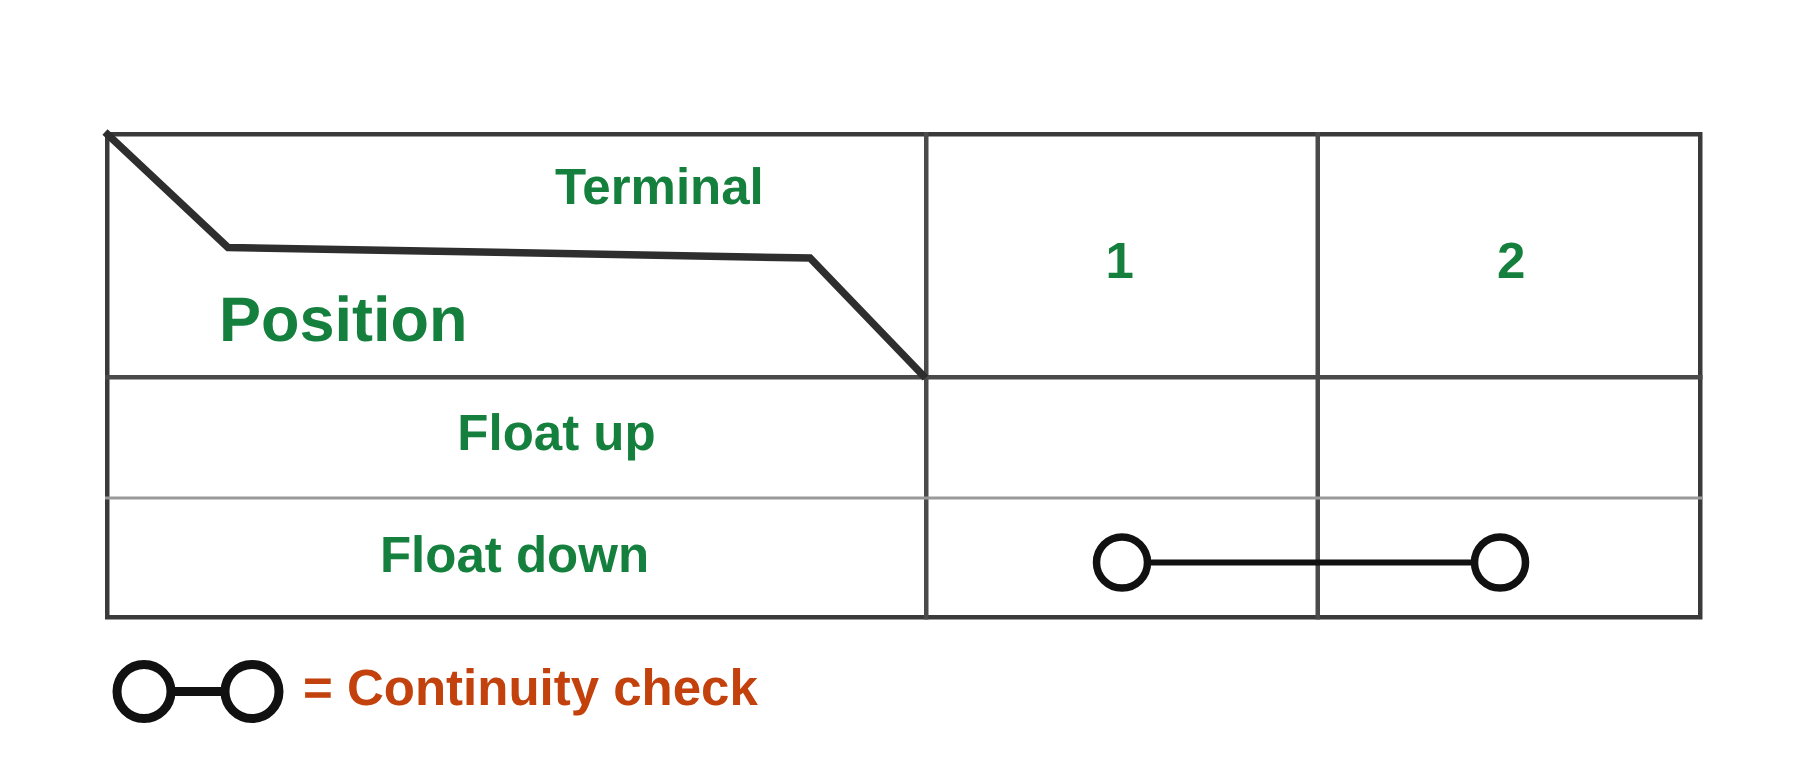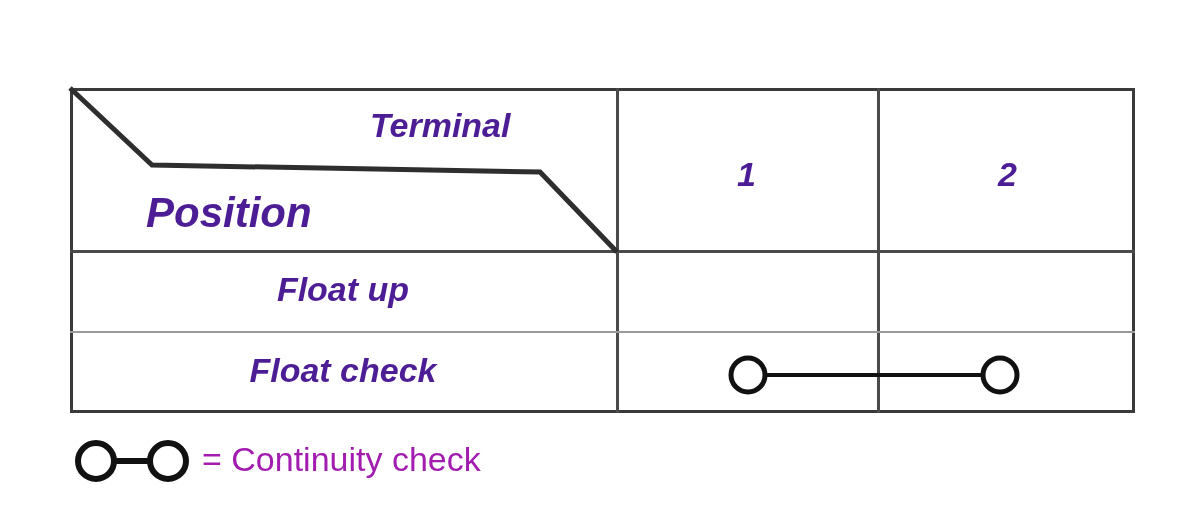--- a/index.html
+++ b/index.html
@@ -63,24 +63,23 @@
     top: 88px;
     width: 550px;
     height: 166px;
     overflow: visible;
   }
 
   
   .cell-text {
     position: absolute;
     font-weight: bold;
-    color: #4c1d95;
+    color: #15803d;
     white-space: nowrap;
     line-height: 1;
-    font-style: italic;
   }
   .hdr-terminal {
     left: 370px;
     top: 108px;
     font-size: 34px;
   }
   .hdr-position {
     left: 146px;
     top: 192px;
     font-size: 42px;
@@ -93,21 +92,21 @@
   }
   .hdr-num.n1 { left: 616px; }
   .hdr-num.n2 { left: 877px; }
 
   .row-label {
     left: 70px;
     width: 546px;
     text-align: center;
     font-size: 34px;
   }
-  .row-label.float-up   { top: 272px; }
+  .row-label.float-up   { top: 272px; padding-left: 28px; }
   .row-label.float-down { top: 353px; }
 
   
   .continuity-svg {
     position: absolute;
     left: 616px;
     top: 333px;
     width: 519px;
     height: 80px;
     overflow: visible;
@@ -122,22 +121,22 @@
     display: flex;
     align-items: center;
   }
   .legend-symbol {
     width: 124px;
     height: 52px;
     display: block;
   }
   .legend-text {
     font-size: 34px;
-    font-weight: normal;
-    color: #a21caf;
+    font-weight: bold;
+    color: #c2410c;
     white-space: nowrap;
     margin-left: 8px;
     line-height: 1;
   }
 </style>
 </head>
 <body>
 
 <div id="stage">
 
@@ -156,21 +155,21 @@
   <div class="cell-text hdr-terminal">Terminal</div>
 
   <div class="cell-text hdr-position">Position</div>
 
   <div class="cell-text hdr-num n1">1</div>
 
   <div class="cell-text hdr-num n2">2</div>
 
   <div class="cell-text row-label float-up">Float up</div>
 
-  <div class="cell-text row-label float-down">Float check</div>
+  <div class="cell-text row-label float-down">Float down</div>
 
   <svg class="continuity-svg" viewBox="0 0 519 80">
     <line x1="132" y1="42" x2="384" y2="42" stroke="#111111" stroke-width="4"></line>
     <circle cx="132" cy="42" r="17" fill="#ffffff" stroke="#111111" stroke-width="5"></circle>
     <circle cx="384" cy="42" r="17" fill="#ffffff" stroke="#111111" stroke-width="5"></circle>
   </svg>
 
   <div class="legend">
     <svg class="legend-symbol" viewBox="0 0 124 52">
       <line x1="26" y1="28" x2="98" y2="28" stroke="#111111" stroke-width="6"></line>

